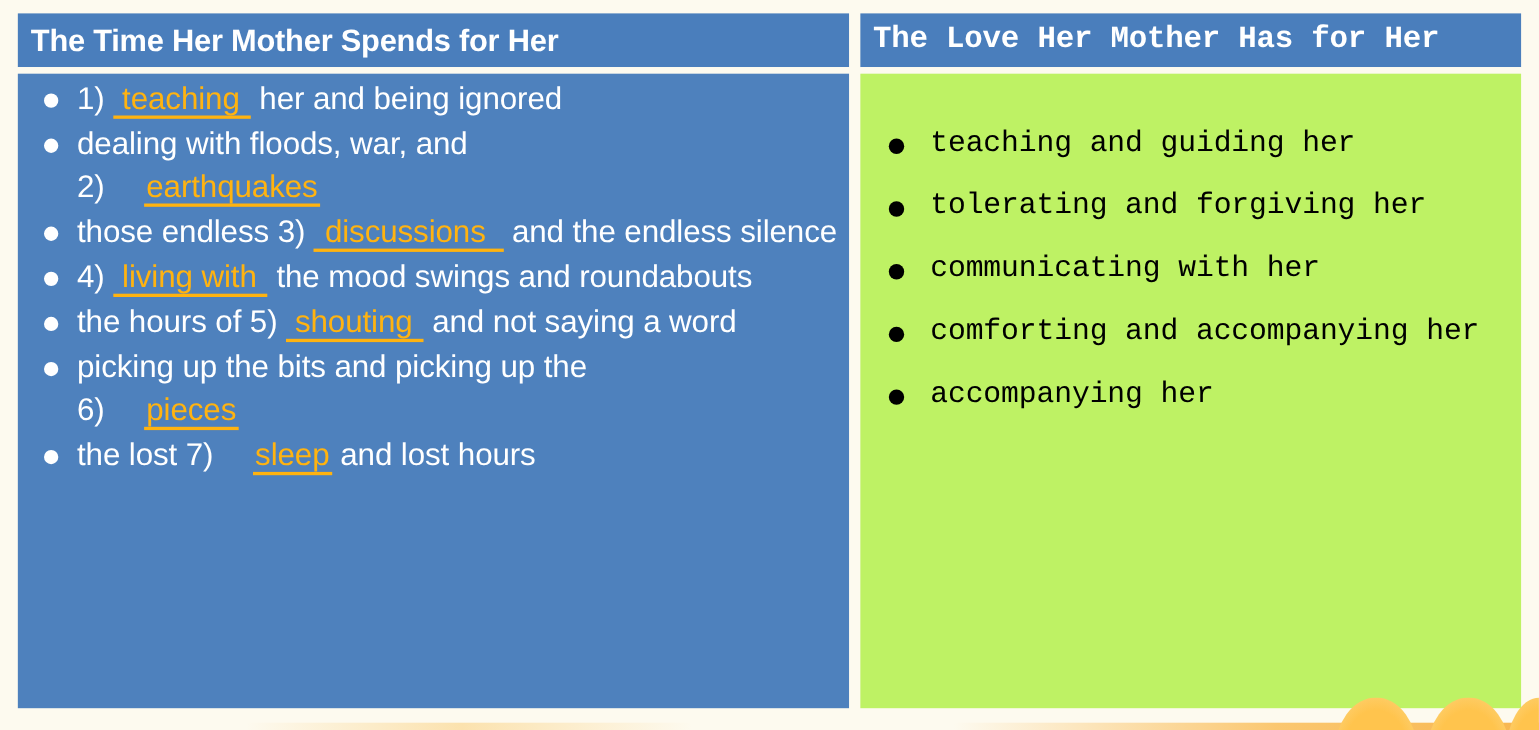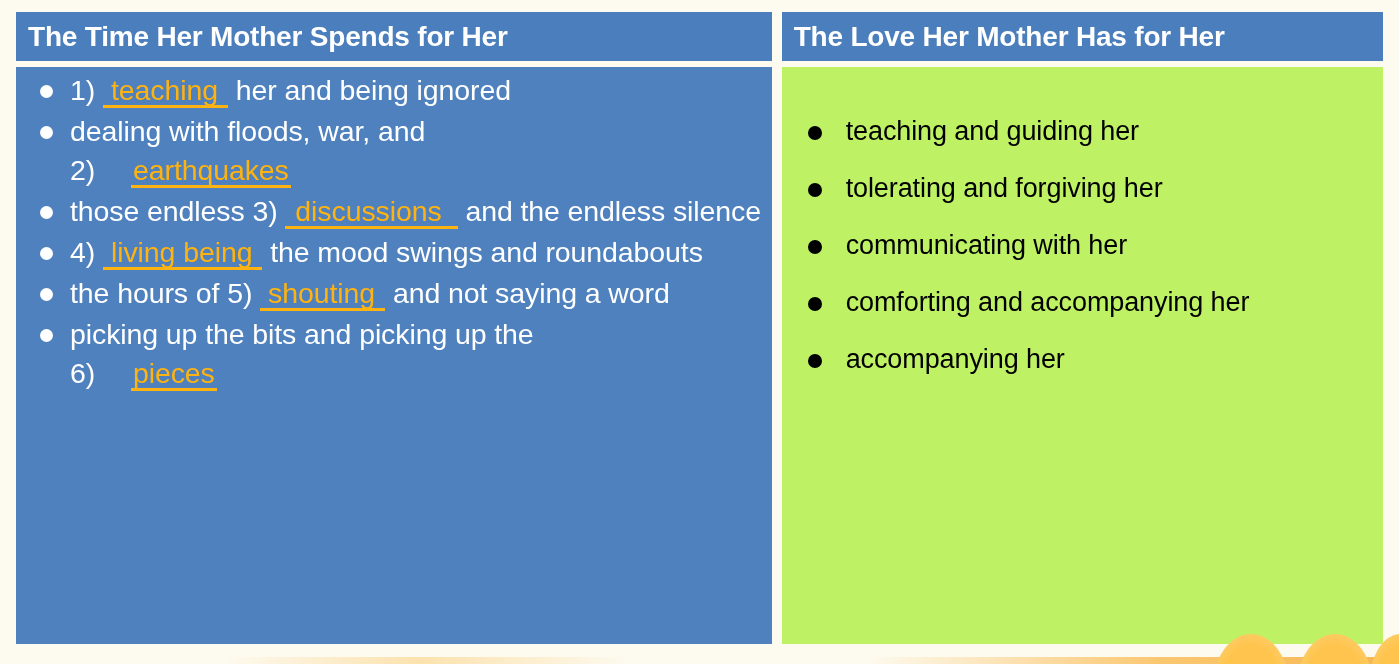--- a/index.html
+++ b/index.html
@@ -71,21 +71,21 @@
     gap: 10px;
     align-items: stretch;
   }
 
   .col {
     display: flex;
     flex-direction: column;
     overflow: hidden;
   }
   .col-left  { width: 759px; }
-  .col-right { width: 604px; }
+  .col-right { width: 604px; font-family: Liberation Mono, monospace; }
 
   .col-header {
     background: #4a7ebc;
     color: #ffffff;
     font-weight: bold;
     font-size: 28px;
     line-height: 1.02;
     letter-spacing: -0.2px;
     padding: 11px 0 12px 12px;
     box-sizing: border-box;
@@ -181,23 +181,24 @@
   <div class="table-wrap">
 
     <div class="col col-left">
       <div class="col-header">The Time Her Mother Spends for Her</div>
       <div class="header-divider"></div>
       <div class="col-body">
         <ul class="items" id="left-list">
             <li><span>1)</span> <span class="blank pad-md">teaching</span> <span>her and being ignored</span> </li>
             <li><span>dealing with floods, war, and</span> <br><span>2)</span> <span class="blank pad-sm">earthquakes</span> </li>
             <li><span>those endless 3)</span> <span class="blank pad-lg">discussions</span> <span>and the endless silence</span> </li>
-            <li><span>4)</span> <span class="blank pad-md">living being</span> <span>the mood swings and roundabouts</span> </li>
+            <li><span>4)</span> <span class="blank pad-md">living with</span> <span>the mood swings and roundabouts</span> </li>
             <li><span>the hours of 5)</span> <span class="blank pad-md">shouting</span> <span>and not saying a word</span> </li>
             <li><span>picking up the bits and picking up the</span> <br><span>6)</span> <span class="blank pad-sm">pieces</span> </li>
+            <li><span>the lost 7)</span> <span class="blank pad-sm">sleep</span> <span>and lost hours</span> </li>
           </ul>
       </div>
     </div>
 
     <div class="col col-right">
       <div class="col-header">The Love Her Mother Has for Her</div>
       <div class="header-divider"></div>
       <div class="col-body">
         <ul class="items" id="right-list">
             <li><span>teaching and guiding her</span></li>

